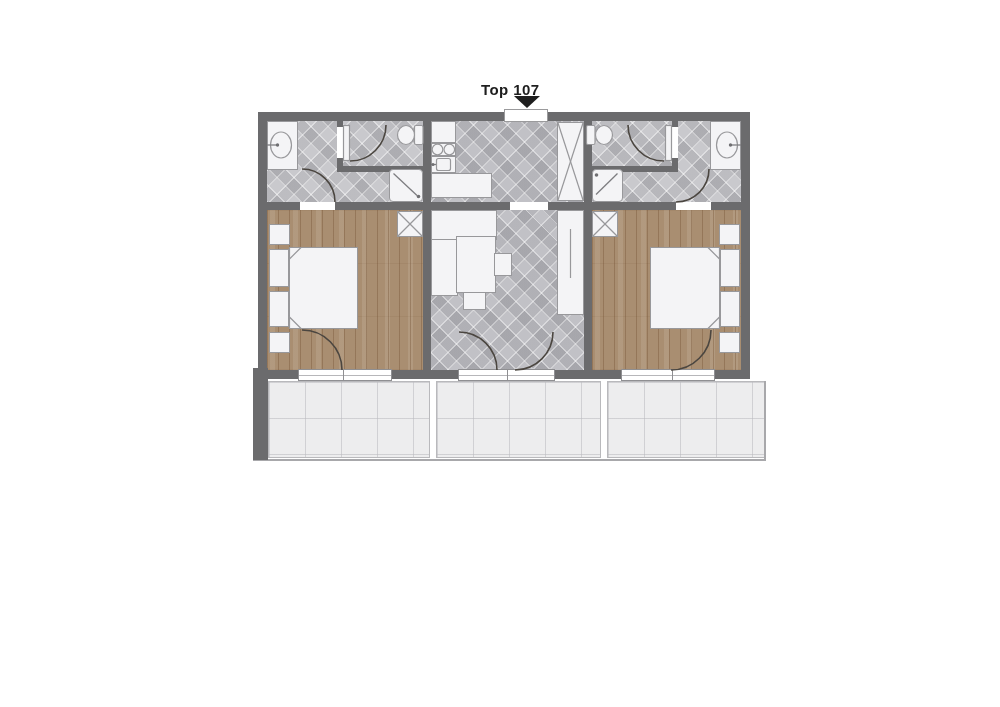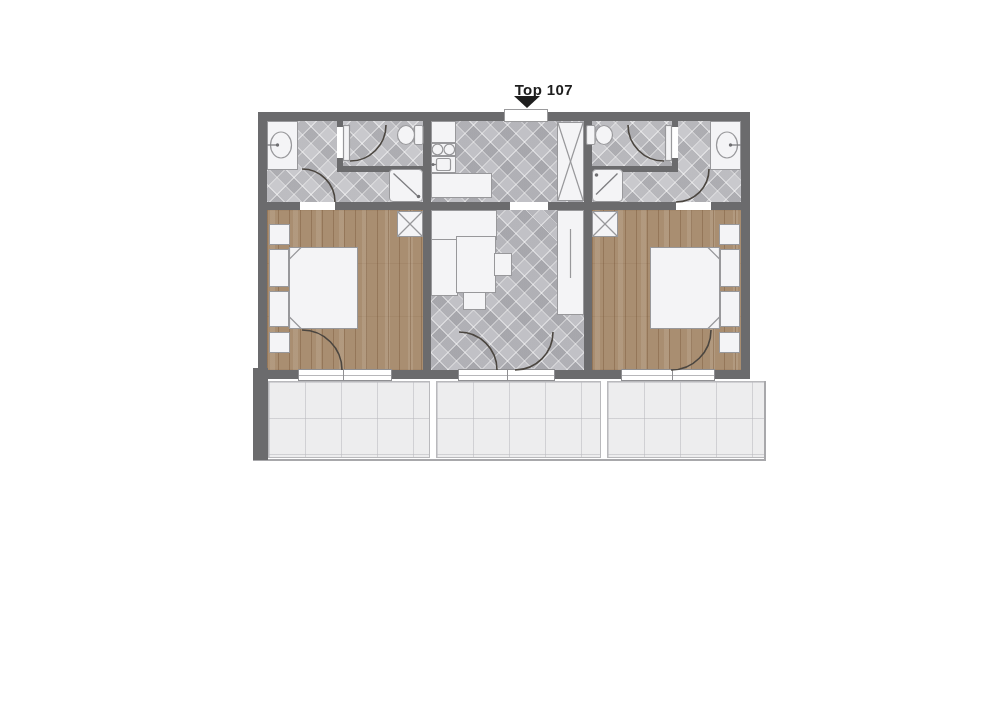--- a/index.html
+++ b/index.html
@@ -23,21 +23,21 @@
         background-image:
       repeating-linear-gradient(90deg, rgba(185,185,190,.55) 0 1px, transparent 1px 36px),
       repeating-linear-gradient(180deg, rgba(185,185,190,.55) 0 1px, transparent 1px 36px);}
   .rail{background:#A8A8AB;}
   .fx{background:var(--fixture,#F4F4F6);border:1px solid var(--outline,#98989B);box-sizing:border-box;}
   .gap{background:#fff;}
   .ent{background:#fff;border:1px solid #9A9A9C;box-sizing:border-box;}
   .win{background:#fff;border:1px solid #8F8F92;box-sizing:border-box;
        background-image:linear-gradient(180deg, transparent 0 5px, #B7B7BA 5px 6px, transparent 6px);}
   .mull{position:absolute;top:0;bottom:0;width:1px;background:#8F8F92;}
-  .label{font-size:15px;font-weight:bold;letter-spacing:.4px;color:var(--ink,#1E1E1E);text-align:right;}
+  .label{font-size:15px;font-weight:bold;letter-spacing:.4px;color:var(--ink,#1E1E1E);text-align:left;}
   .arrow{width:0;height:0;border-left:13px solid transparent;border-right:13px solid transparent;
          border-top:12px solid var(--ink,#1E1E1E);}
   .ovl{position:absolute;left:0;top:0;pointer-events:none;}
   .arc{fill:none;stroke:var(--arc,#4B4640);stroke-width:1.6;}
   .fxs{fill:var(--fixture,#F7F7F8);stroke:var(--outline,#98989B);stroke-width:1.2;}
   .ln{stroke:var(--outline,#98989B);stroke-width:1.2;fill:none;}
   .ln2{stroke:#7D7D80;stroke-width:1.3;fill:none;}
   .dot{fill:#6F6F72;stroke:none;}
 </style>
 </head>

